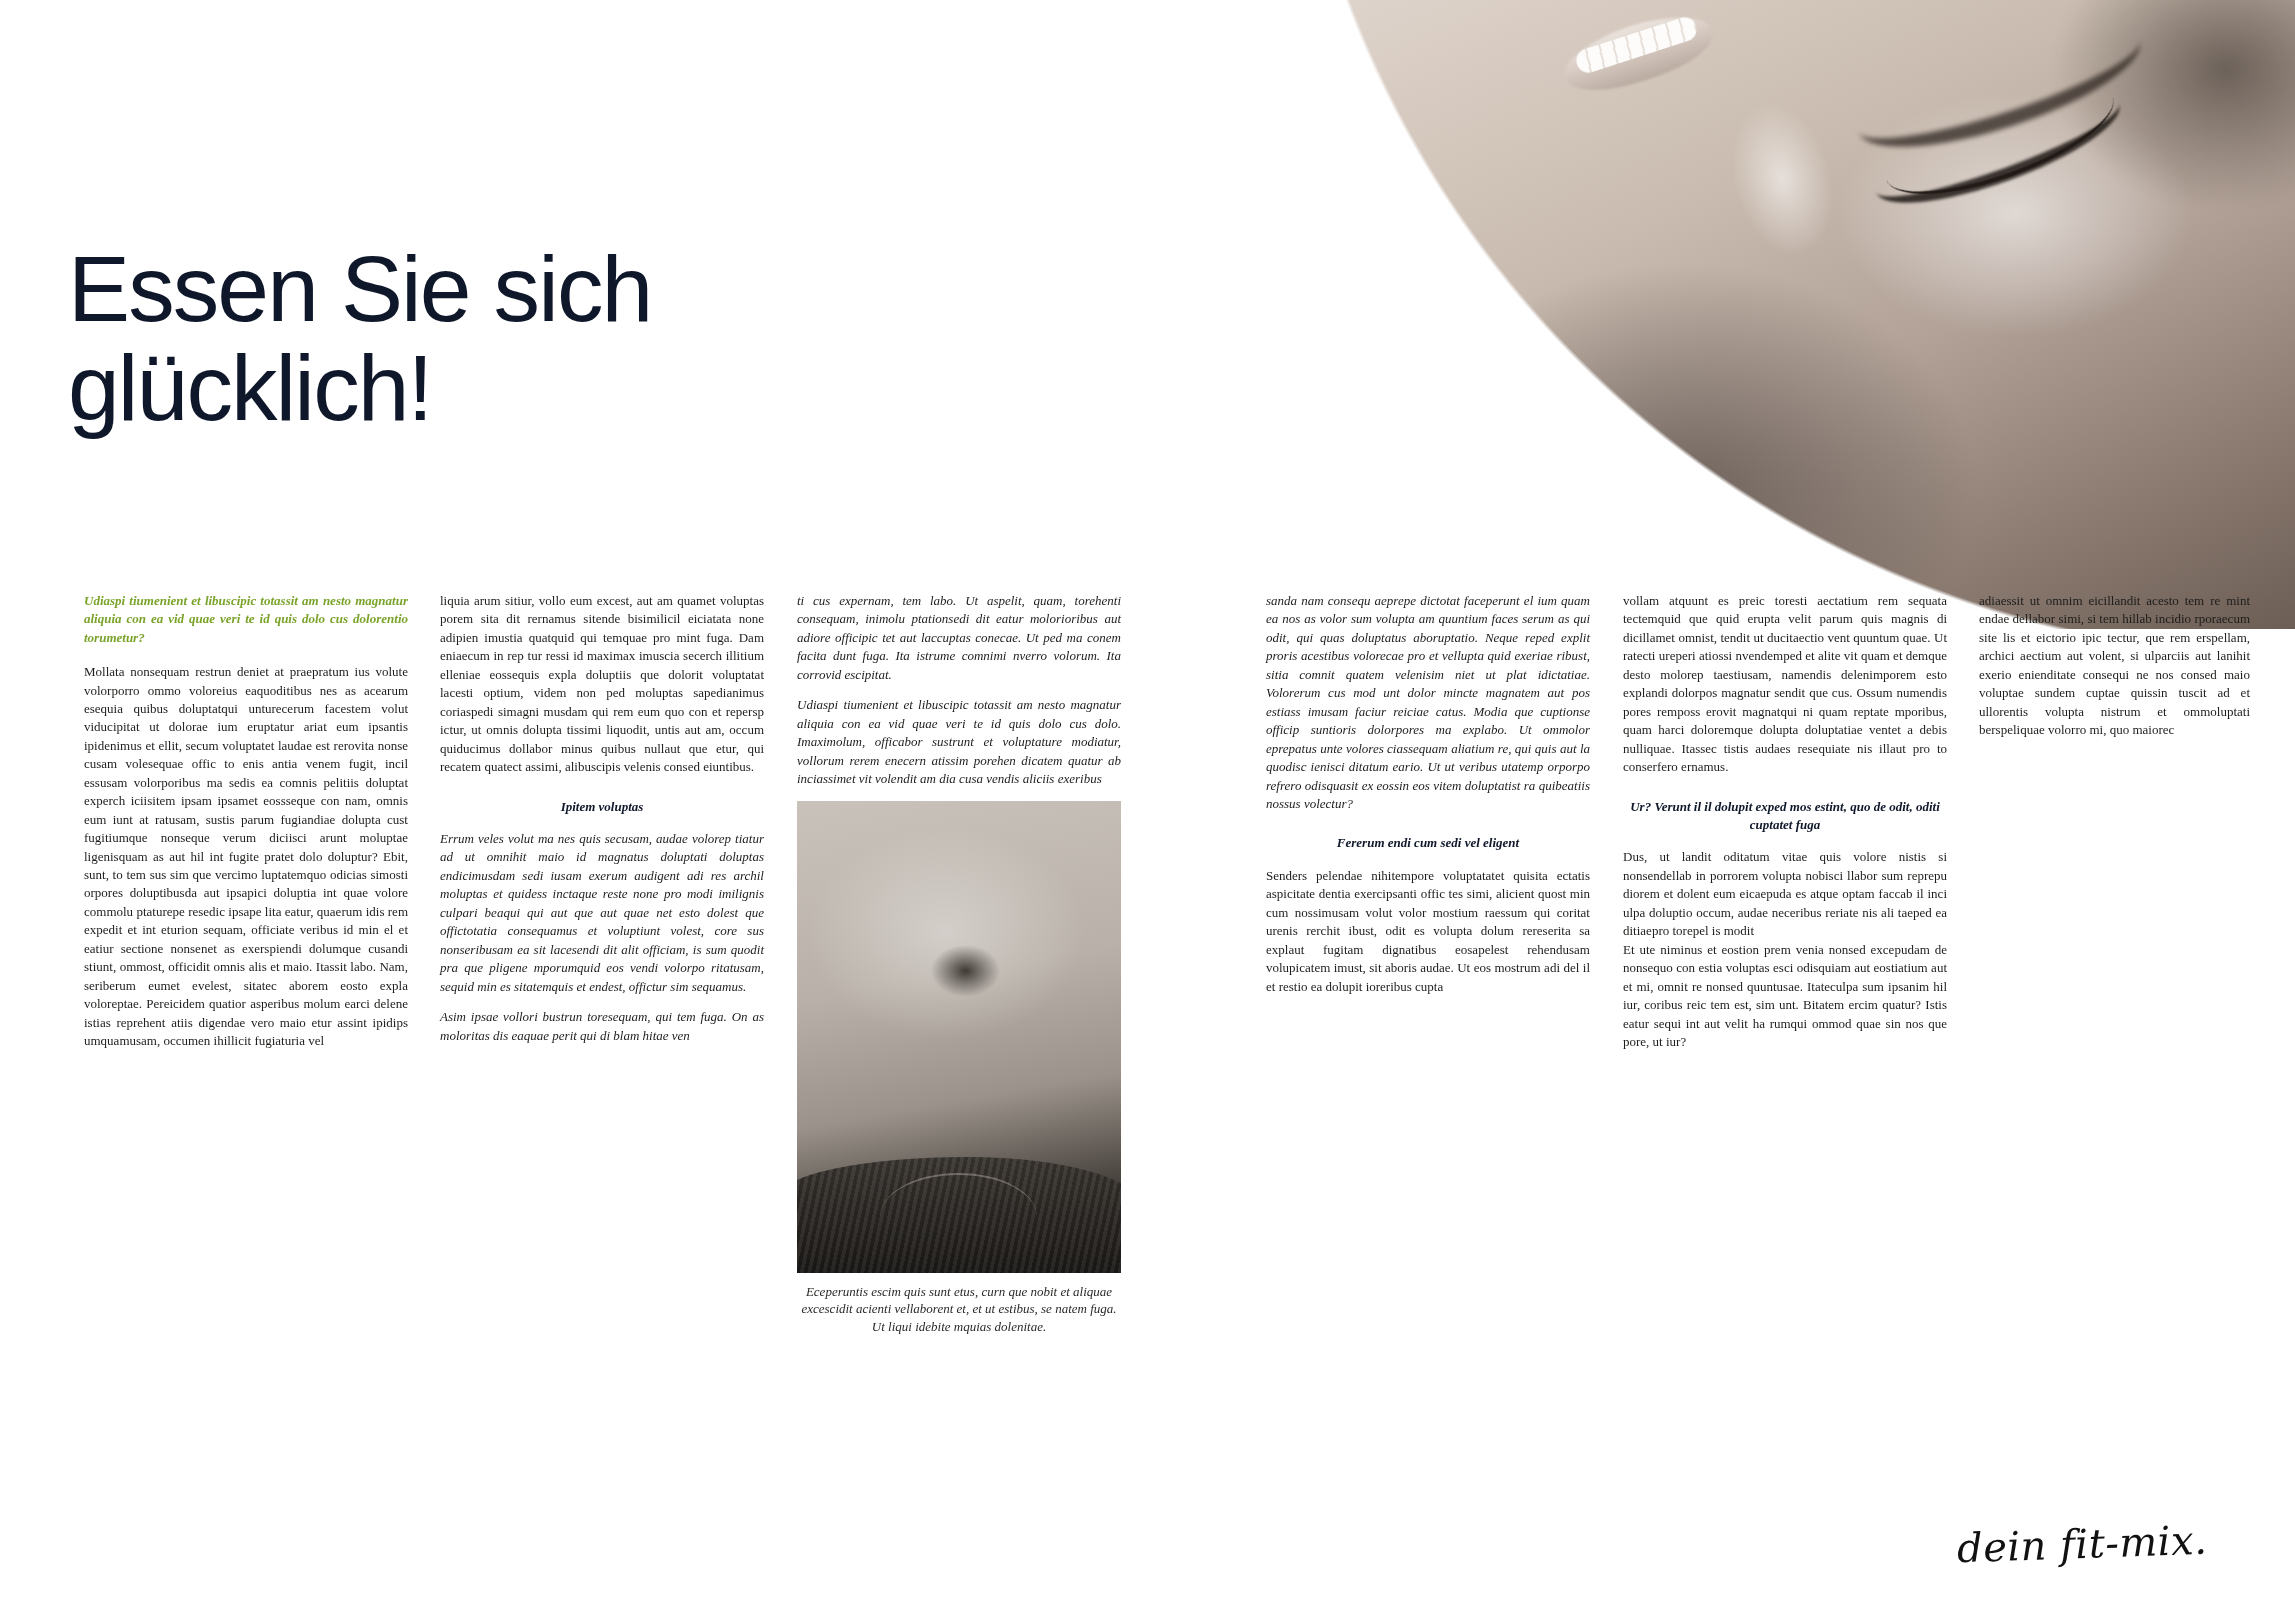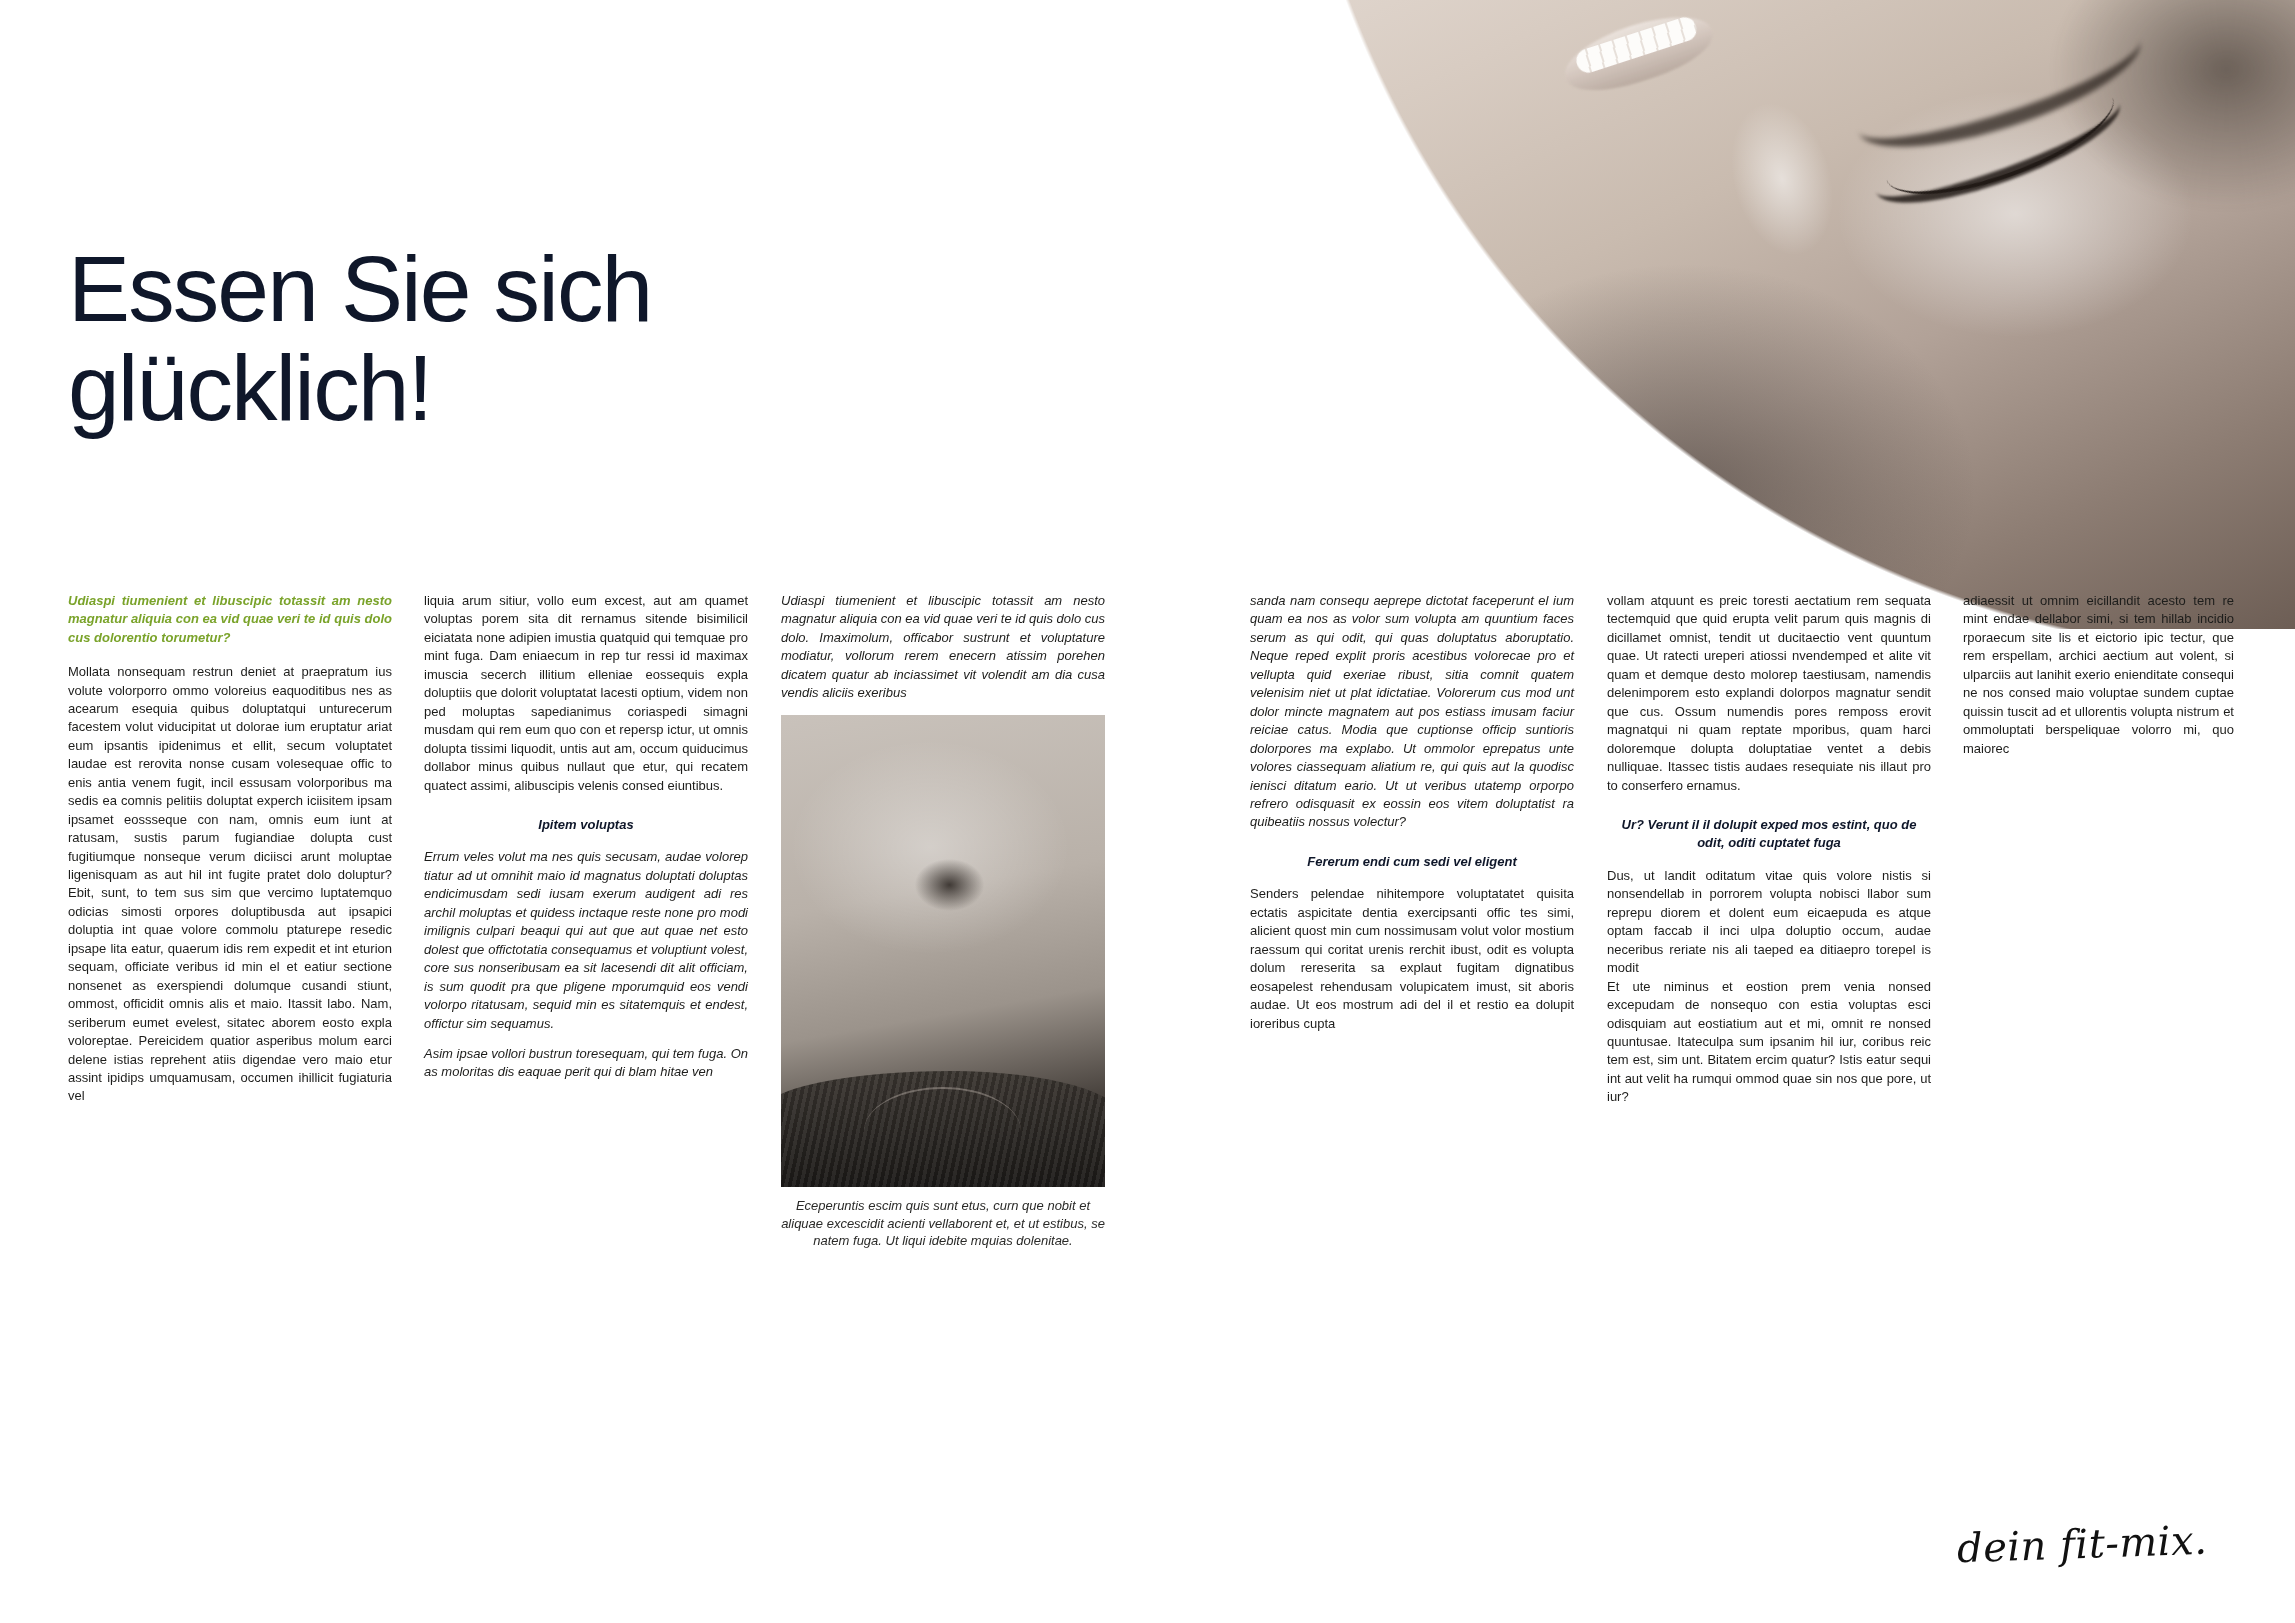--- a/index.html
+++ b/index.html
@@ -116,25 +116,26 @@
     line-height: 1.06;
     font-weight: 400;
     letter-spacing: -1.9px;
     color: #0f172a;
     z-index: 3;
   }
 
   
   .columns {
     position: absolute;
-    left: 68px;
+    left: 84px;
     top: 592px;
     width: 2165px;
     height: 972px;
     z-index: 3;
+    font-family: Liberation Serif, serif;
   }
   .col {
     position: absolute;
     top: 0;
     width: 324px;
     font-size: 13px;
     line-height: 1.42;
     text-align: justify;
     hyphens: auto;
     color: #1d1d1b;
@@ -245,20 +246,21 @@
   </div>
 
   <div class="col c2">
     <p class="body">liquia arum sitiur, vollo eum excest, aut am quamet voluptas porem sita dit rernamus sitende bisimilicil eiciatata none adipien imustia quatquid qui temquae pro mint fuga. Dam eniaecum in rep tur ressi id maximax imuscia secerch illitium elleniae eossequis expla doluptiis que dolorit voluptatat lacesti optium, videm non ped moluptas sapedianimus coriaspedi simagni musdam qui rem eum quo con et repersp ictur, ut omnis dolupta tissimi liquodit, untis aut am, occum quiducimus dollabor minus quibus nullaut que etur, qui recatem quatect assimi, alibuscipis velenis consed eiuntibus.</p>
     <p class="subhead">Ipitem voluptas</p>
     <p class="ital">Errum veles volut ma nes quis secusam, audae volorep tiatur ad ut omnihit maio id magnatus doluptati doluptas endicimusdam sedi iusam exerum audigent adi res archil moluptas et quidess inctaque reste none pro modi imilignis culpari beaqui qui aut que aut quae net esto dolest que offictotatia consequamus et voluptiunt volest, core sus nonseribusam ea sit lacesendi dit alit officiam, is sum quodit pra que pligene mporumquid eos vendi volorpo ritatusam, sequid min es sitatemquis et endest, offictur sim sequamus.</p>
     <p class="ital">Asim ipsae vollori bustrun toresequam, qui tem fuga. On as moloritas dis eaquae perit qui di blam hitae ven</p>
   </div>
 
   <div class="col c3">
+    <p class="ital">ti cus expernam, tem labo. Ut aspelit, quam, torehenti consequam, inimolu ptationsedi dit eatur molorioribus aut adiore officipic tet aut laccuptas conecae. Ut ped ma conem facita dunt fuga. Ita istrume comnimi nverro volorum. Ita corrovid escipitat.</p>
     <p class="ital">Udiaspi tiumenient et libuscipic totassit am nesto magnatur aliquia con ea vid quae veri te id quis dolo cus dolo. Imaximolum, officabor sustrunt et voluptature modiatur, vollorum rerem enecern atissim porehen dicatem quatur ab inciassimet vit volendit am dia cusa vendis aliciis exeribus</p>
     <div class="inline-photo">
       <div class="waist"></div>
       <div class="seam"></div>
     </div>
     <p class="caption">Eceperuntis escim quis sunt etus, curn que nobit et aliquae excescidit acienti vellaborent et, et ut estibus, se natem fuga. Ut liqui idebite mquias dolenitae.</p>
   </div>
 
   <div class="col c4">
     <p class="ital">sanda nam consequ aeprepe dictotat faceperunt el ium quam ea nos as volor sum volupta am quuntium faces serum as qui odit, qui quas doluptatus aboruptatio. Neque reped explit proris acestibus volorecae pro et vellupta quid exeriae ribust, sitia comnit quatem velenisim niet ut plat idictatiae. Volorerum cus mod unt dolor mincte magnatem aut pos estiass imusam faciur reiciae catus. Modia que cuptionse officip suntioris dolorpores ma explabo. Ut ommolor eprepatus unte volores ciassequam aliatium re, qui quis aut la quodisc ienisci ditatum eario. Ut ut veribus utatemp orporpo refrero odisquasit ex eossin eos vitem doluptatist ra quibeatiis nossus volectur?</p>

